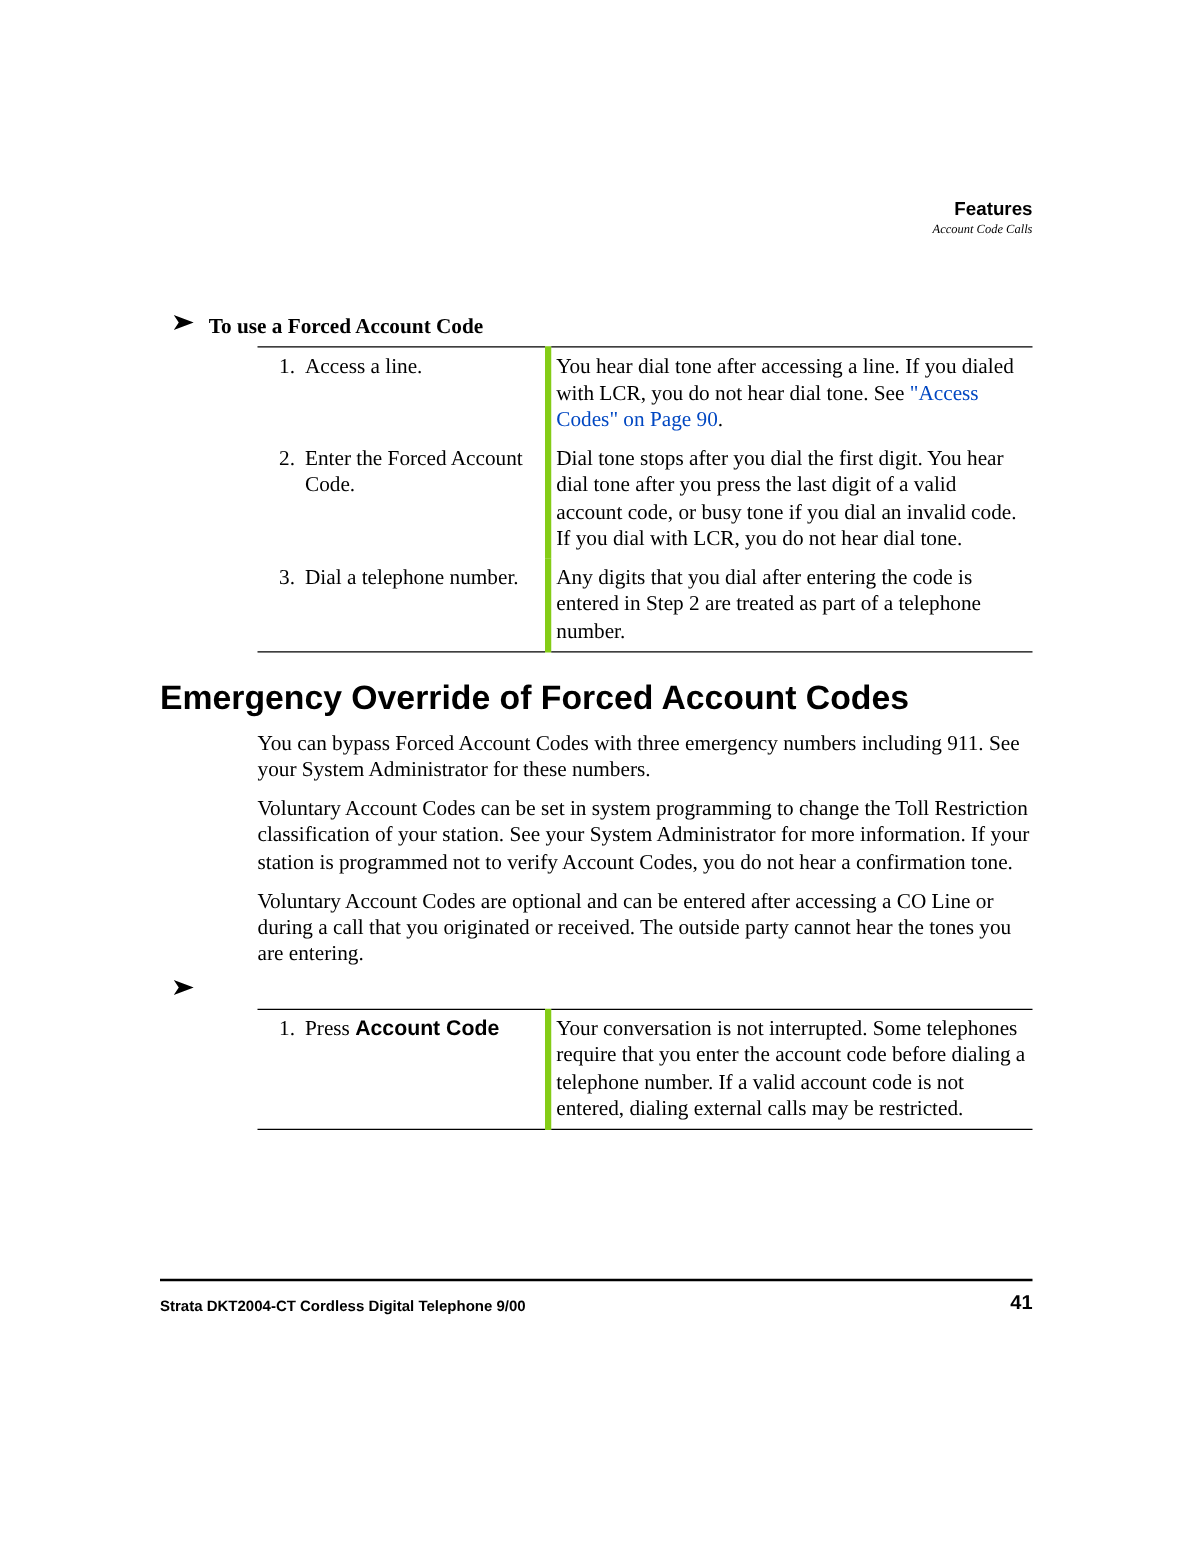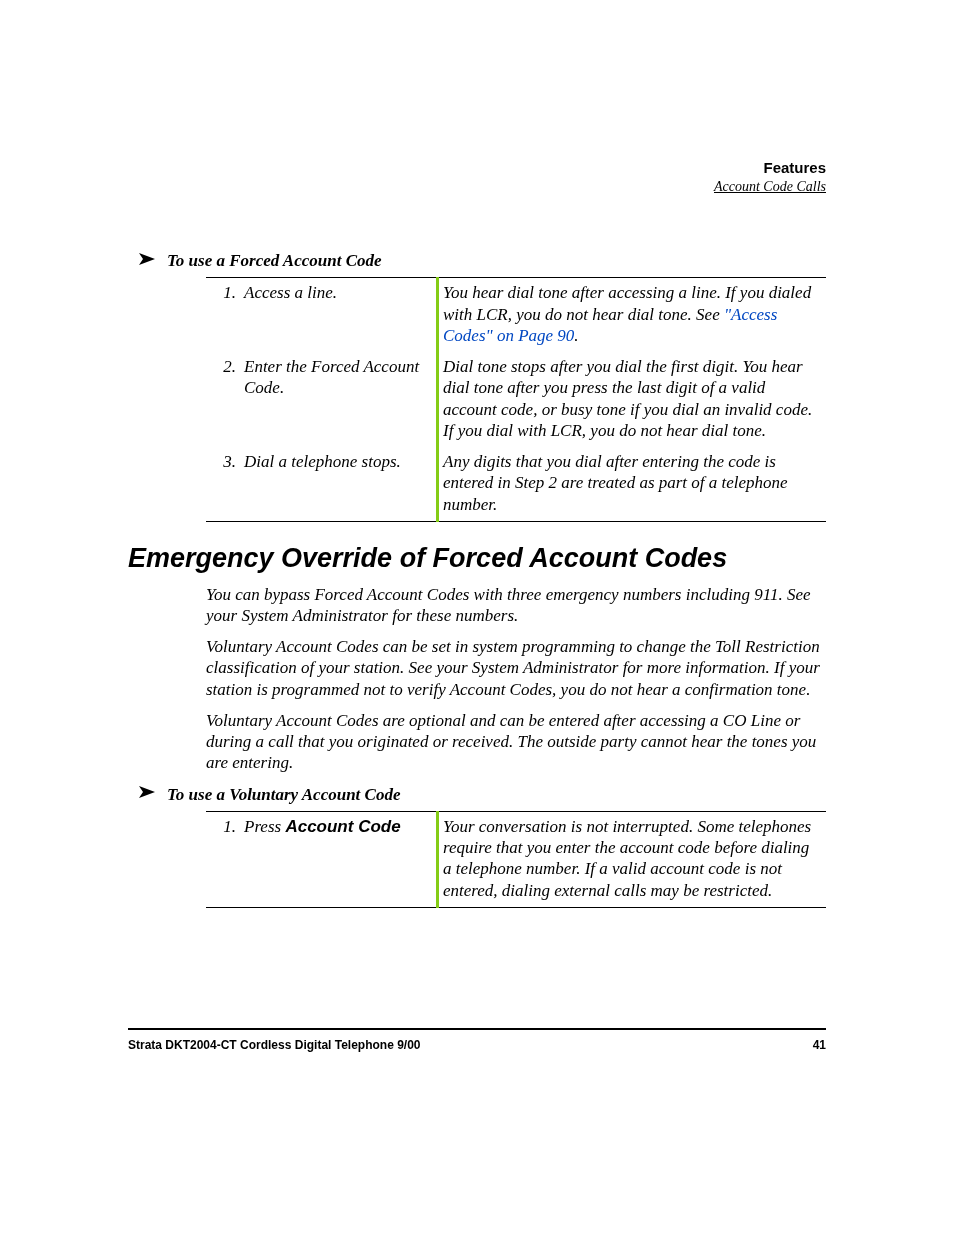--- a/index.html
+++ b/index.html
@@ -24,26 +24,24 @@
     right: 128px;
     text-align: right;
   }
   .rh-title {
     font-family: Arial, Helvetica, sans-serif;
     font-weight: bold;
     font-size: 15px;
   }
   .rh-sub {
     font-style: italic;
-    font-size: 14px;
-    text-decoration: underline;
+    font-size: 10px;
   }
   .content {
     padding-top: 72px;
-    font-style: italic;
   }
   .procedure-title {
     display: flex;
     align-items: center;
     gap: 12px;
     margin-bottom: 6px;
     padding-left: 11px;
   }
   .procedure-title .arrow {
     font-size: 14px;
@@ -71,21 +69,21 @@
     width: 26px;
     text-align: right;
     padding-right: 6px;
   }
   td.action {
     width: 188px;
     padding-right: 8px;
     margin-top: 48px;
   }
   td.result {
-    border-left: 3px solid #84cc16;
+    border-left: 5px solid #84cc16;
     padding-left: 10px;
   }
   .xref {
     color: #0047c2;
   }
   h2.sect {
     font-family: Arial, Helvetica, sans-serif;
     font-weight: bold;
     font-size: 27px;
     margin: 20px 0 8px 0;
@@ -115,21 +113,21 @@
     padding-top: 8px;
   }
   .footer-left {
     font-family: Arial, Helvetica, sans-serif;
     font-weight: bold;
     font-size: 12px;
   }
   .footer-right {
     font-family: Arial, Helvetica, sans-serif;
     font-weight: bold;
-    font-size: 12px;
+    font-size: 16px;
   }
 </style>
 </head>
 <body>
 
 <div class="page">
 
   <div class="running-header">
     <div class="rh-title">Features</div>
     <div class="rh-sub">Account Code Calls</div>
@@ -155,39 +153,38 @@
           <span>You hear dial tone after accessing a line. If you dialed with LCR, you do not hear dial tone. See </span><span class="xref">"Access Codes" on Page 90</span><span>.</span>
         </td>
       </tr>
       <tr>
         <td class="num">2.</td>
         <td class="action">Enter the Forced Account Code.</td>
         <td class="result">Dial tone stops after you dial the first digit. You hear dial tone after you press the last digit of a valid account code, or busy tone if you dial an invalid code. If you dial with LCR, you do not hear dial tone.</td>
       </tr>
       <tr>
         <td class="num">3.</td>
-        <td class="action">Dial a telephone stops.</td>
+        <td class="action">Dial a telephone number.</td>
         <td class="result">Any digits that you dial after entering the code is entered in Step 2 are treated as part of a telephone number.</td>
       </tr>
     </tbody>
       </table>
 
     <h2 class="sect">Emergency Override of Forced Account Codes</h2>
     <p class="body">You can bypass Forced Account Codes with three emergency numbers including 911. See your System Administrator for these numbers.</p>
 
     <p class="body">Voluntary Account Codes can be set in system programming to change the Toll Restriction classification of your station. See your System Administrator for more information. If your station is programmed not to verify Account Codes, you do not hear a confirmation tone.</p>
     <p class="body">Voluntary Account Codes are optional and can be entered after accessing a CO Line or during a call that you originated or received. The outside party cannot hear the tones you are entering.</p>
 
     <div class="procedure-title">
       <span class="arrow">
         <svg width="16" height="12" viewBox="0 0 16 12">
             <polygon points="0,0 16,6 0,12 4,6" fill="#000"></polygon>
           </svg>
       </span>
-      <span class="pt-text">To use a Voluntary Account Code</span>
     </div>
 
     <table class="steps">
       <tbody>
           <tr>
         <td class="num">1.</td>
         <td class="action">
           <span>Press </span><span class="btnlabel">Account Code</span>
         </td>
         <td class="result">Your conversation is not interrupted. Some telephones require that you enter the account code before dialing a telephone number. If a valid account code is not entered, dialing external calls may be restricted.</td>

